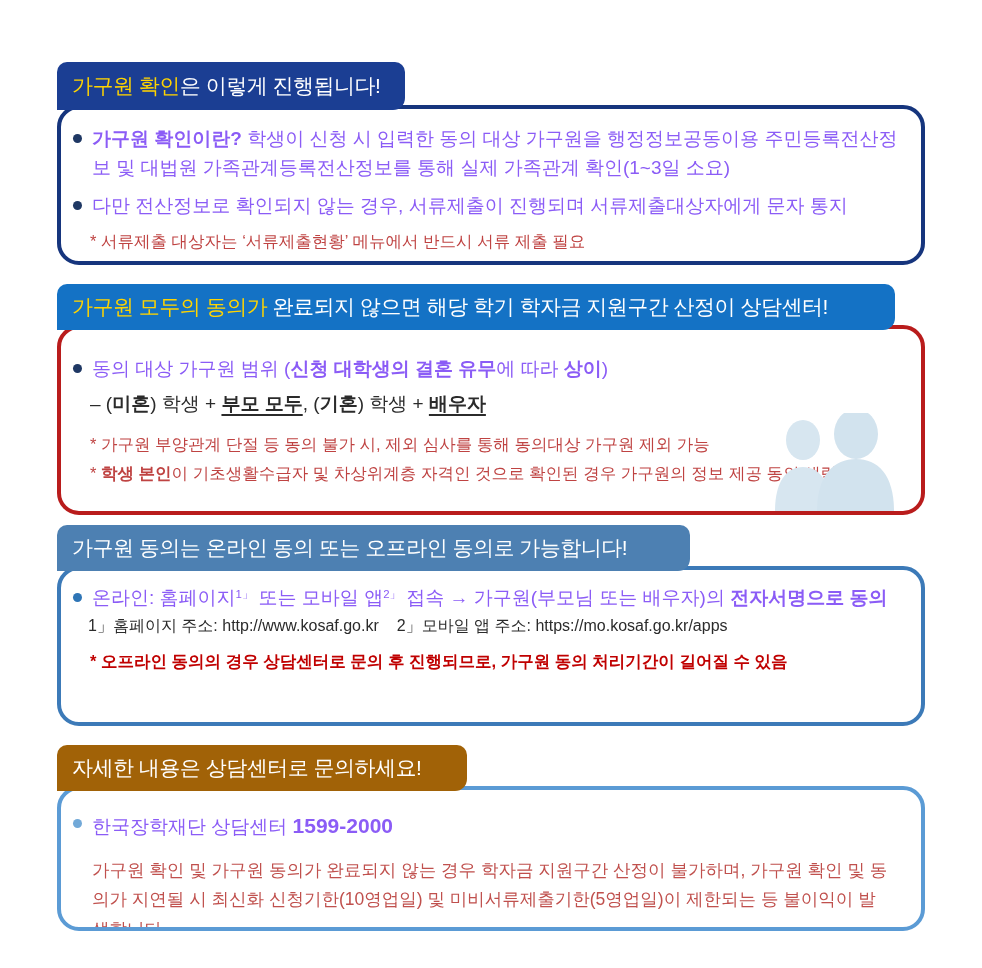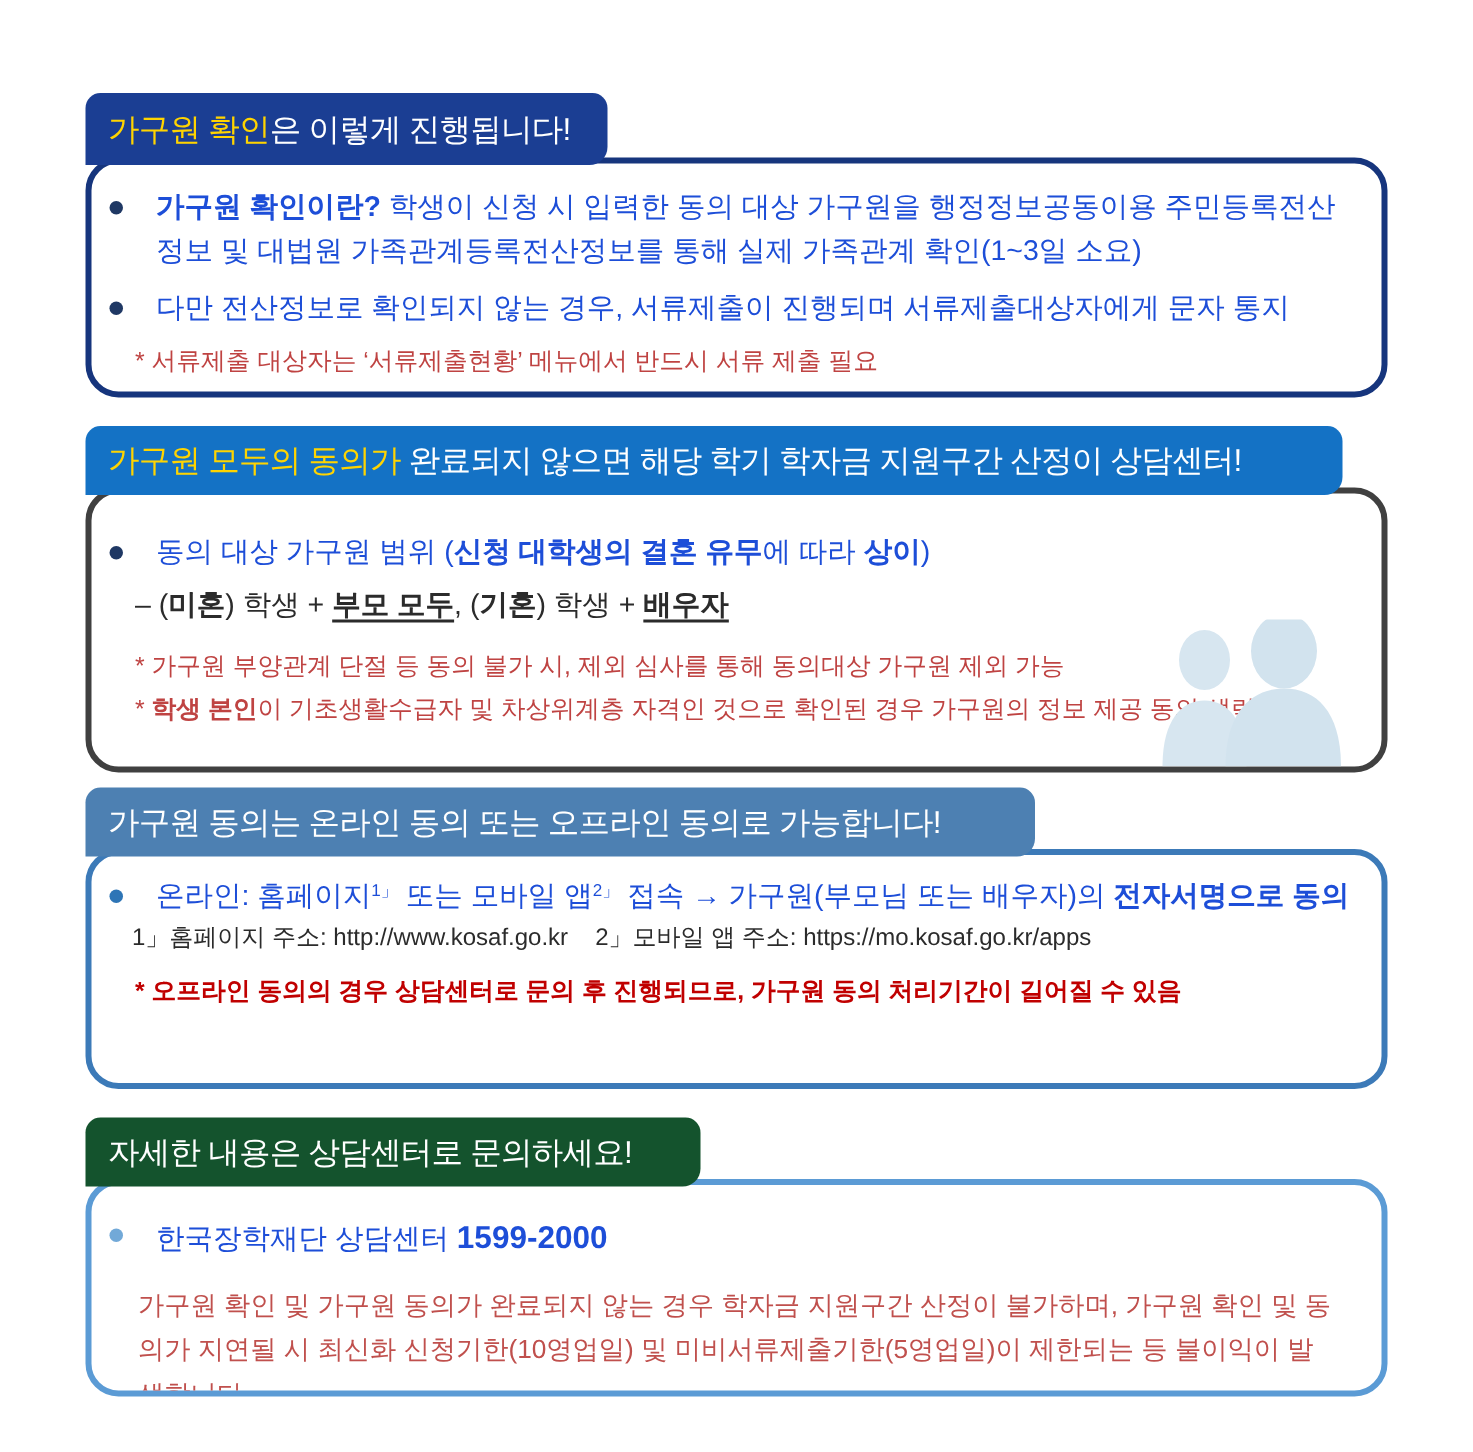--- a/index.html
+++ b/index.html
@@ -20,51 +20,51 @@
     border-radius:10px 10px 12px 0;
     font-size:21px; font-weight:400; letter-spacing:-0.5px;
     white-space:nowrap;
     position:relative; z-index:2;
     margin-bottom:-5px;
     vertical-align:bottom;
   }
   .badge1 { background:#1b3e93; min-width:348px; }
   .badge2 { background:#1472c5; min-width:838px; height:46px; }
   .badge3 { background:#4d80b2; min-width:633px; height:46px; }
-  .badge4 { background:#14532d; min-width:410px; height:46px; }
+  .badge4 { background:#a16207; min-width:410px; height:46px; }
 
   
   .box {
     position:relative; z-index:1;
     width:868px;
     background:#ffffff;
     border-radius:22px;
     overflow:hidden;
   }
   .box1 { border:4px solid #16357d; height:160px; padding:16px 14px 8px 12px; }
-  .box2 { border:4px solid #404040; height:190px; padding:26px 14px 8px 12px; }
+  .box2 { border:4px solid #b91c1c; height:190px; padding:26px 14px 8px 12px; }
   .box3 { border:4px solid #3c7ab8; height:160px; padding:14px 14px 8px 12px; }
   .box4 { border:4px solid #5b9bd5; height:145px; padding:20px 14px 8px 12px; }
 
   .sec2 { margin-top:19px; }
   .sec3 { margin-top:10px; }
   .sec4 { margin-top:19px; }
 
   
   .line { display:flex; align-items:flex-start; }
   .dot {
     flex:none; width:9px; height:9px; border-radius:50%;
     margin:9px 10px 0 0;
   }
   .dot-navy  { background:#1f3864; }
   .dot-blue  { background:#2e75b6; }
   .dot-light { background:#72a9d8; }
   .txt { flex:1 1 auto; }
 
-  .t-body  { font-size:19px; line-height:1.5; color:#1d4ed8;margin-left:12px; }
+  .t-body  { font-size:19px; line-height:1.5; color:#8b5cf6; }
   .t-dash  { font-size:19px; line-height:1.5; color:#2b2b2b; padding-left:17px; }
   .t-small { font-size:16px; line-height:1.4;  color:#2b2b2b; padding-left:15px; }
   .t-note  { font-size:16.5px; line-height:1.5; color:#bf4342; padding-left:17px; }
   .t-noteb { font-size:16.5px; line-height:1.5; color:#c00000; font-weight:700; padding-left:17px; }
   .t-para  { font-size:17.5px; line-height:1.7; color:#c0504d; padding-left:19px; padding-right:16px; }
 
   .mb2{margin-bottom:2px;} .mb4{margin-bottom:4px;}
   .mb6{margin-bottom:6px;} .mb8{margin-bottom:8px;} .mb10{margin-bottom:10px;}
   .mb12{margin-bottom:12px;} .mb14{margin-bottom:14px;}
 

